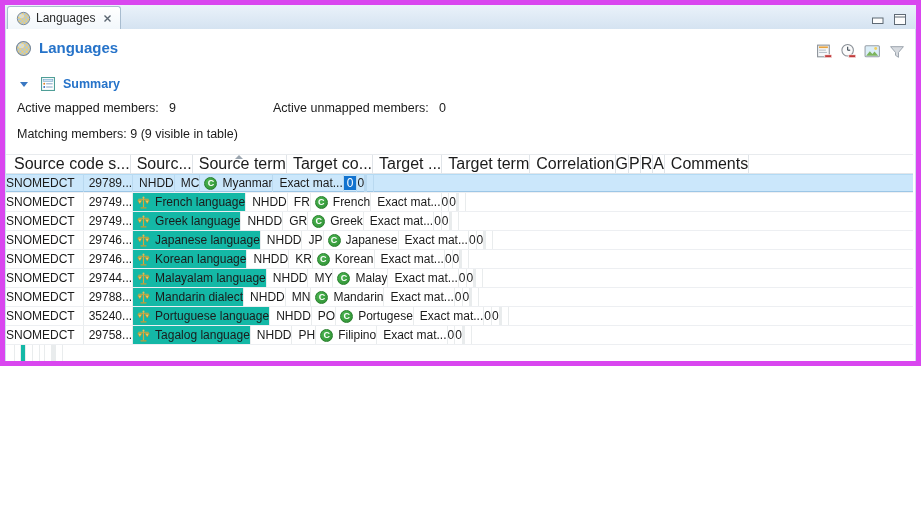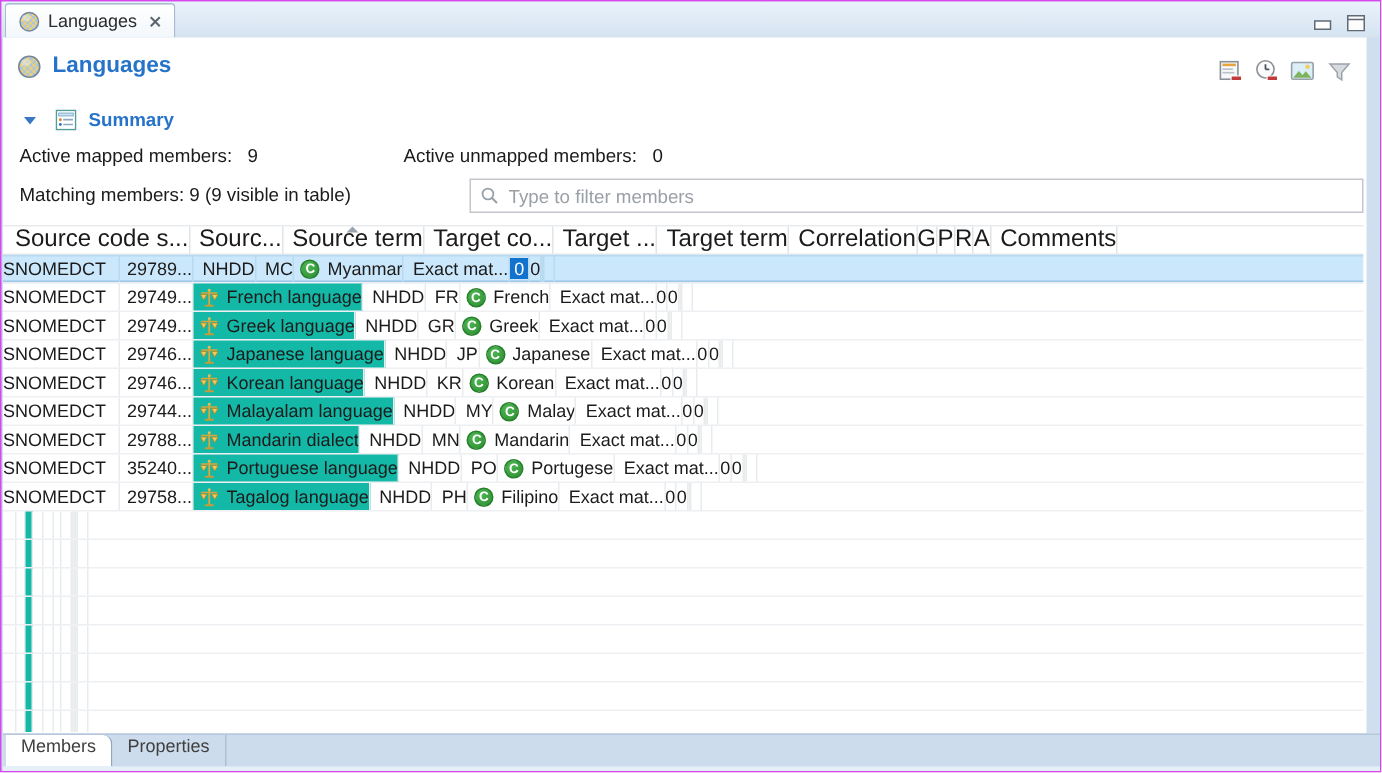--- a/index.html
+++ b/index.html
@@ -1,17 +1,17 @@
 <!DOCTYPE html>
 <html><head>
 <meta charset="utf-8">
 <style>
   html,body{margin:0;padding:0;background:#ffffff;font-family:"Liberation Sans",sans-serif;}
   *{box-sizing:border-box;}
-  .window{position:relative;width:921px;height:515px;border:1px solid #d946ef;background:#cfdfef;overflow:hidden;color:#1b1b1b;}
+  .window{position:relative;width:921px;height:366px;border:5px solid #d946ef;background:#cfdfef;overflow:hidden;color:#1b1b1b;}
 
   
   .tabstrip{position:absolute;left:0;top:0;right:0;height:24px;background:linear-gradient(#eaf2fa,#d5e3f1);display:flex;align-items:flex-end;}
   .etab{display:flex;align-items:center;gap:5px;margin-left:2px;height:23px;padding:0 8px;
         background:linear-gradient(#ffffff,#f2f7fb);border:1px solid #a8bccf;border-bottom:none;
         border-radius:3px 3px 0 0;font-size:12px;color:#2b2b2b;}
   .etab .ticon{width:15px;height:15px;display:inline-block;}
   .tab-close{display:inline-flex;margin-left:3px;}
   .win-controls{margin-left:auto;display:flex;gap:10px;align-items:center;padding:0 10px 4px 0;}
   .win-controls span{display:inline-flex;cursor:default;}
@@ -176,27 +176,20 @@
 
     <div class="stats">
       <span class="st-l1">Active mapped members:</span>
       <span class="st-v1">9</span>
       <span class="st-l2">Active unmapped members:</span>
       <span class="st-v2">0</span>
     </div>
 
     <div class="filter-row">
       <span class="match-label">Matching members: 9 (9 visible in table)</span>
-      <div class="filter-box">
-        <svg width="13" height="13" viewBox="0 0 13 13">
-          <circle cx="5.3" cy="5.3" r="3.6" fill="none" stroke="#98a0a8" stroke-width="1.2"></circle>
-          <line x1="8" y1="8" x2="11.3" y2="11.3" stroke="#98a0a8" stroke-width="1.4"></line>
-        </svg>
-        <input type="text" placeholder="Type to filter members" style="">
-      </div>
     </div>
 
     <div class="thead">
         <div class="hcell c0">
           <span class="hlabel">Source code s...</span>
         </div>
         <div class="hcell c1">
           <span class="hlabel">Sourc...</span>
         </div>
         <div class="hcell c2">

